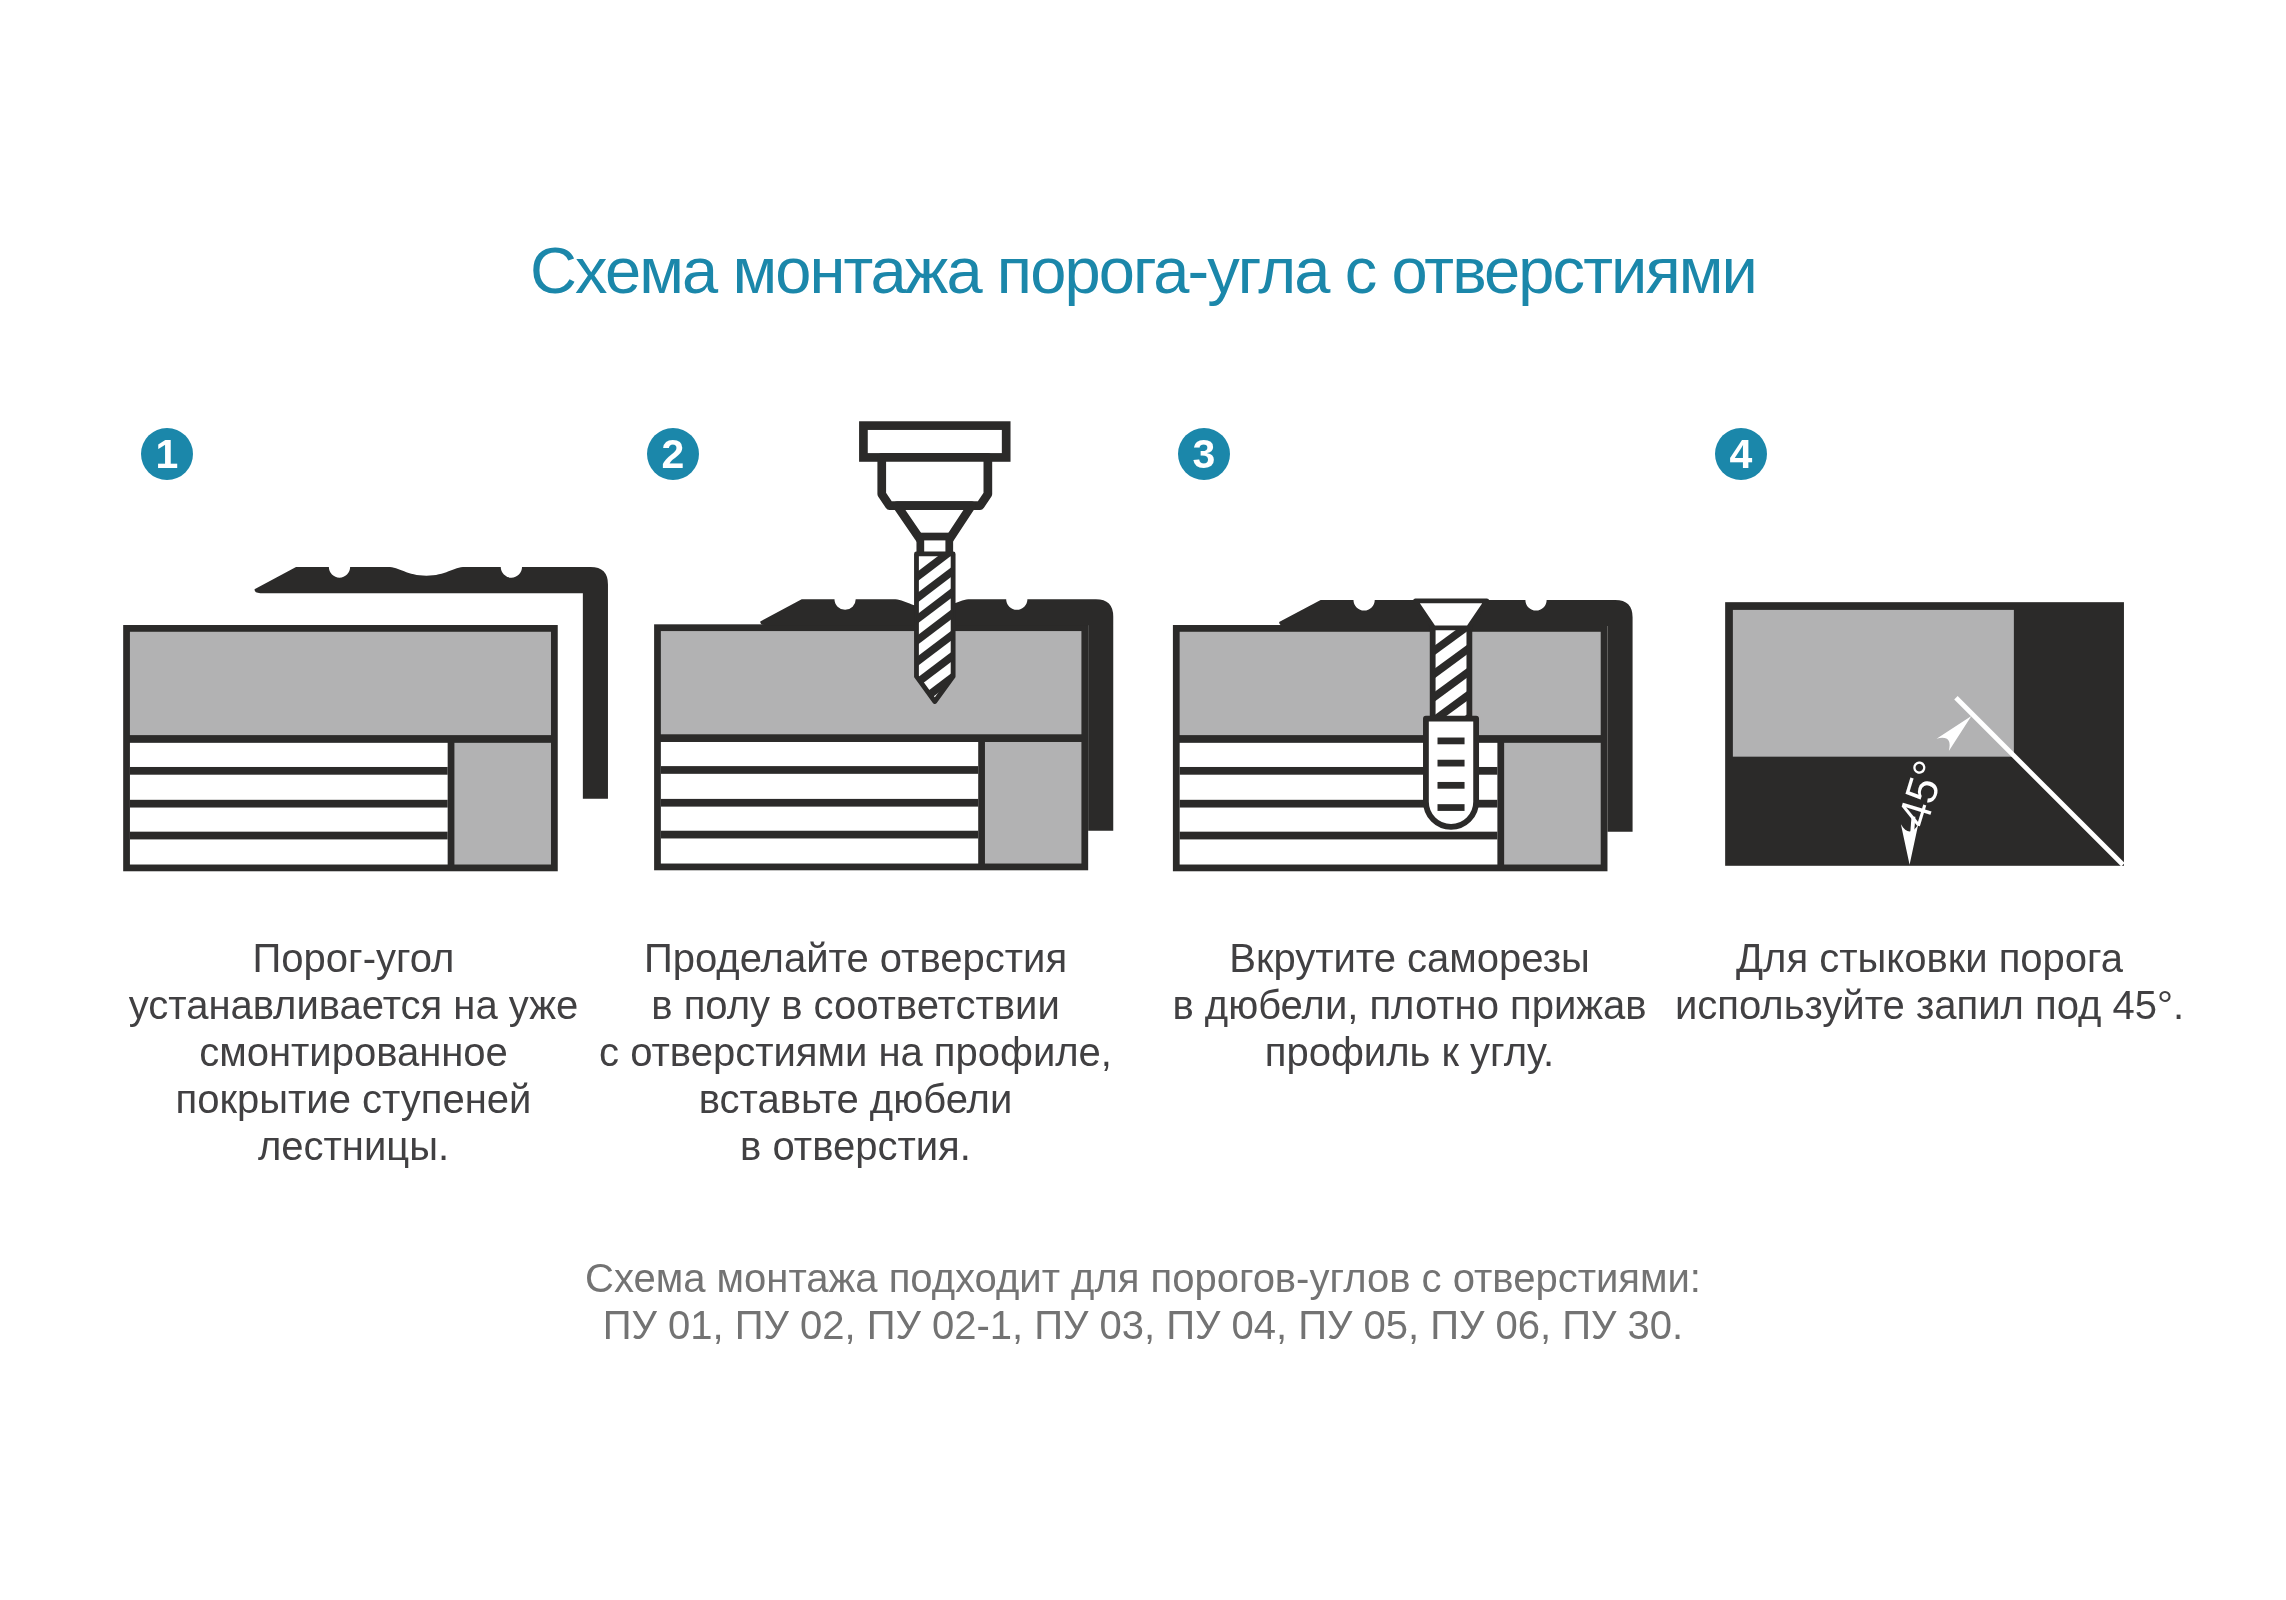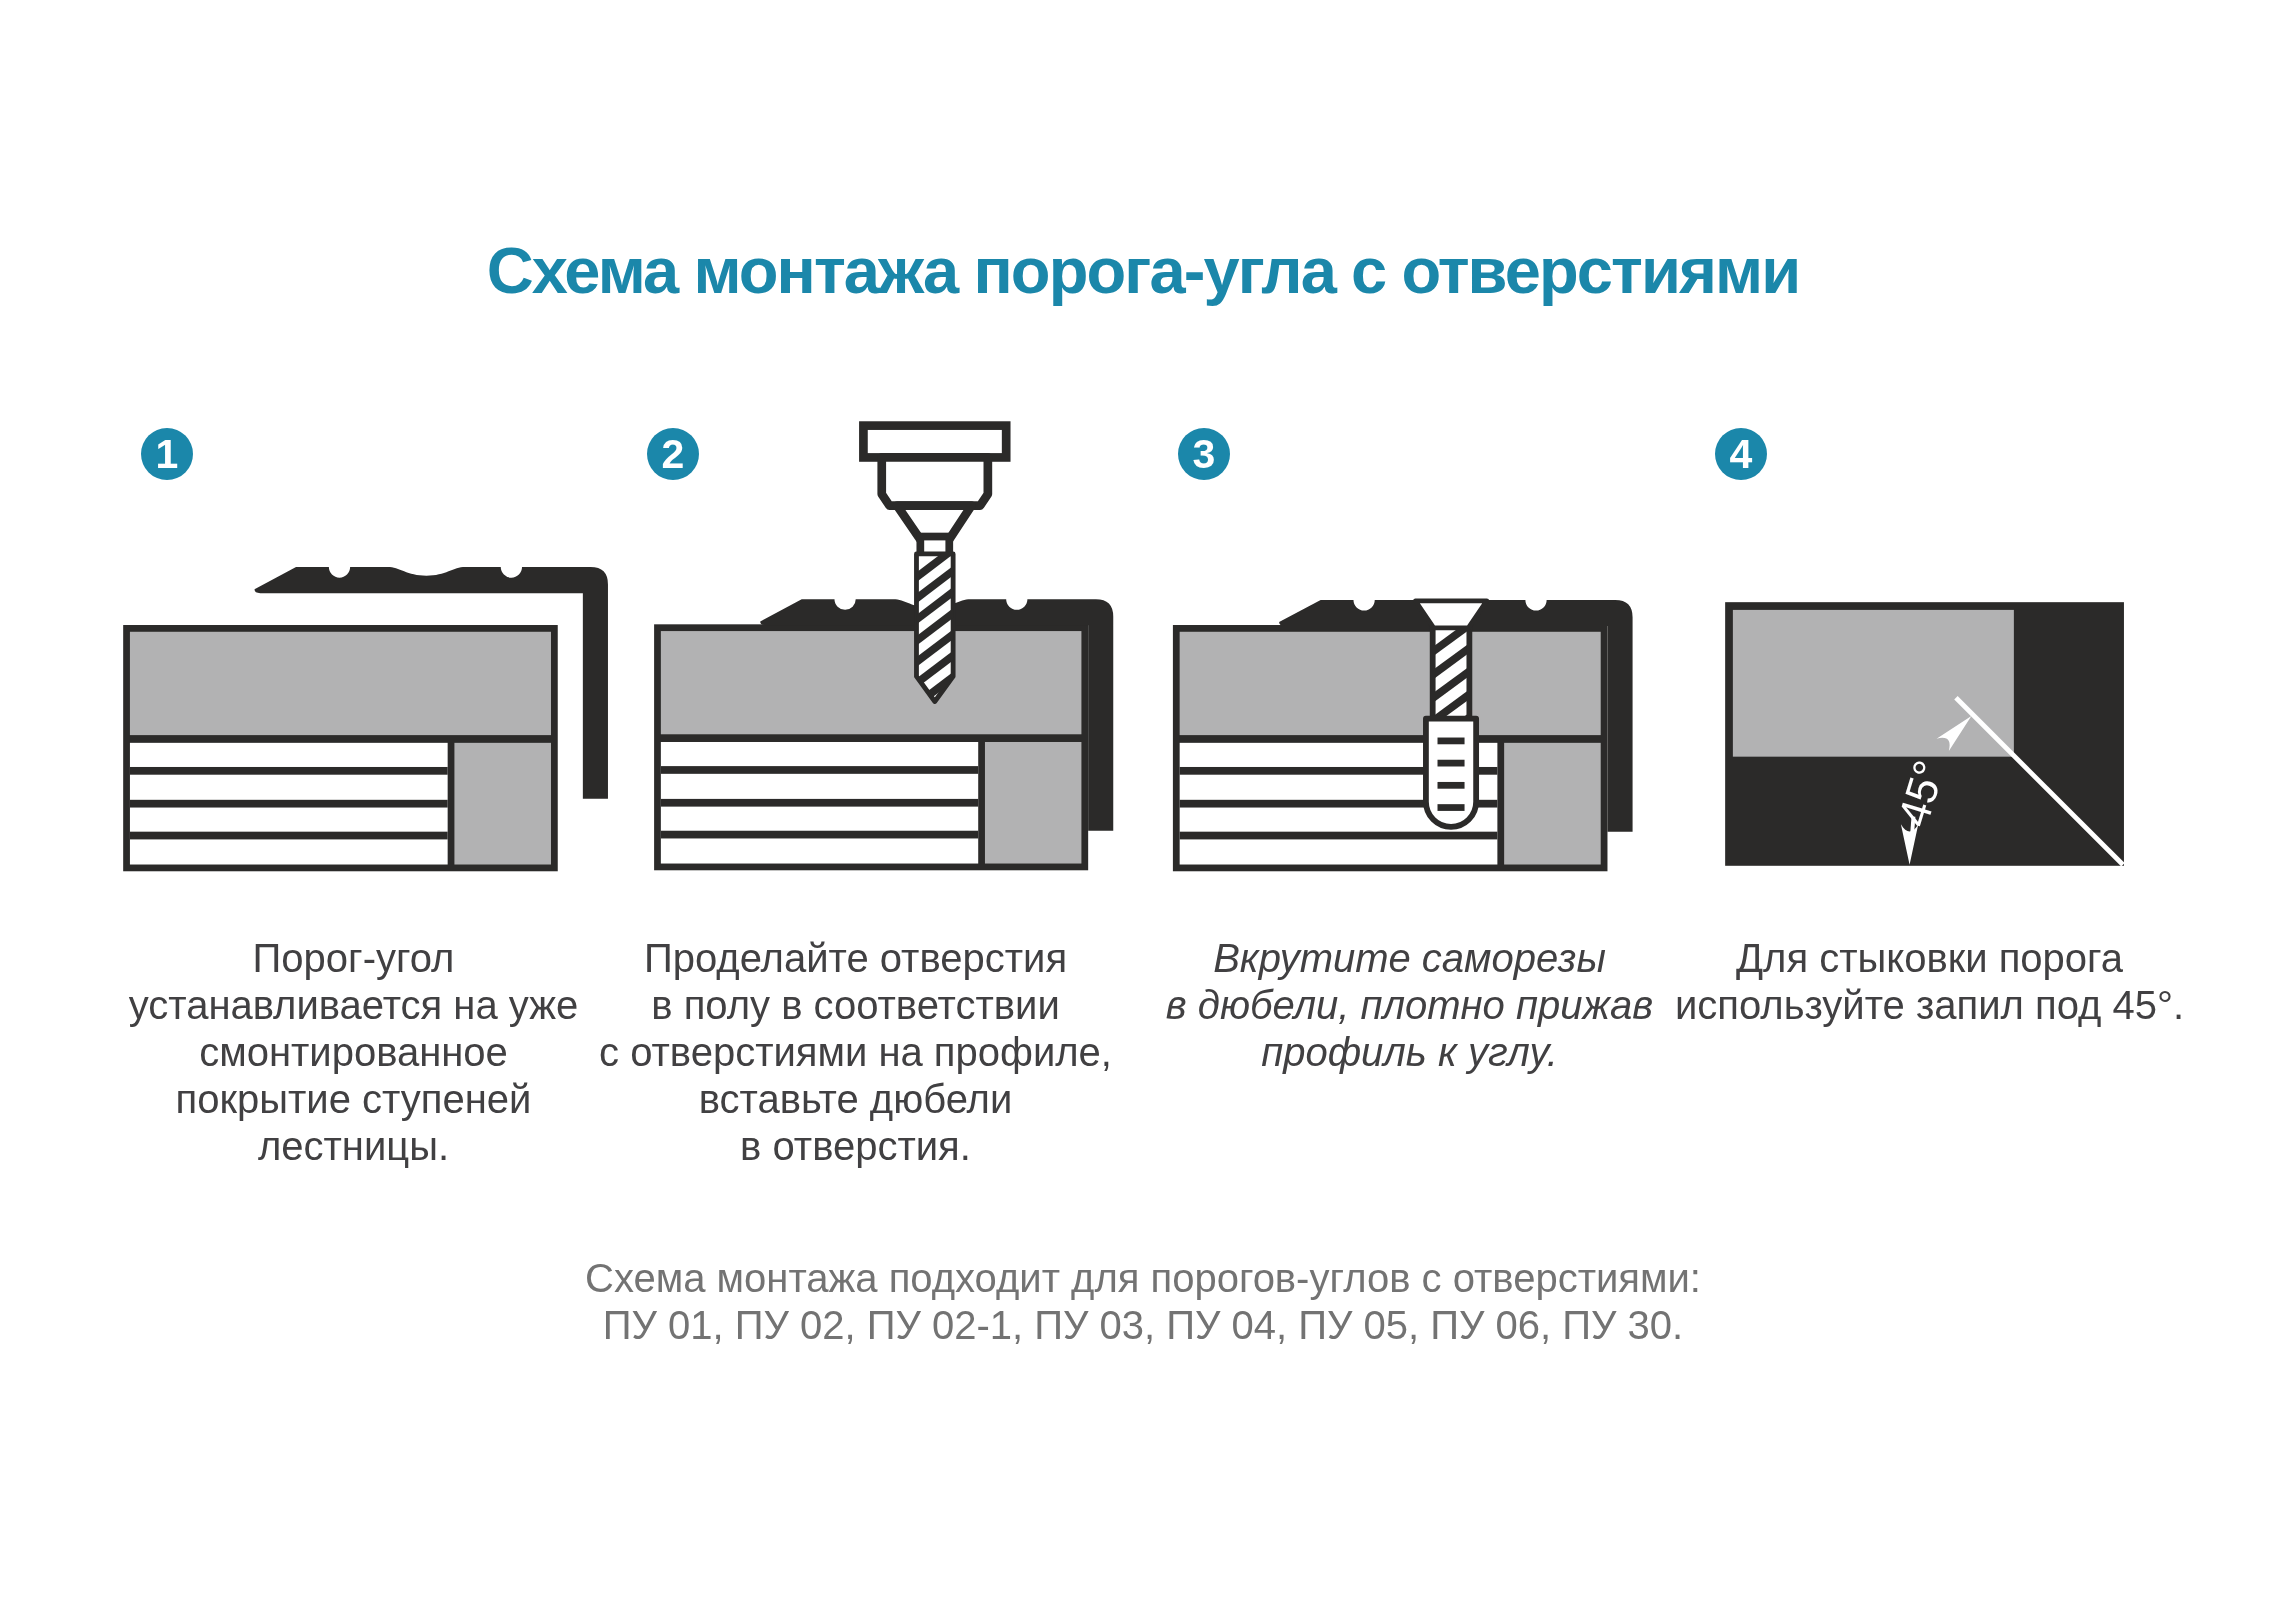--- a/index.html
+++ b/index.html
@@ -8,21 +8,21 @@
     background: #ffffff;
     font-family: "Liberation Sans", sans-serif;
     position: relative;
     overflow: hidden;
   }
   .page-title {
     position: absolute;
     left: 0; right: 0; top: 238px;
     text-align: center;
     font-size: 65px;
-    font-weight: bold;
+    font-weight: normal;
     letter-spacing: -1.9px;
     color: #1b87aa;
     line-height: 65px;
   }
   .step-badge {
     position: absolute;
     width: 52px; height: 52px;
     border-radius: 50%;
     background: #1b87aa;
     color: #ffffff;
@@ -47,21 +47,21 @@
     top: 921px;
     text-align: center;
     white-space: pre-line;
     font-size: 40px;
     line-height: 47px;
     color: #414042;
     margin-top: 14px;
   }
   #caption-1 { left: 54px; }
   #caption-2 { left: 556px; }
-  #caption-3 { left: 1110px; font-style: italic; }
+  #caption-3 { left: 1110px; }
   #caption-4 { left: 1630px; }
   .footer {
     position: absolute;
     left: 0; right: 0;
     top: 1255px;
     text-align: center;
     white-space: pre-line;
     font-size: 40px;
     line-height: 47px;
     color: #737373;

